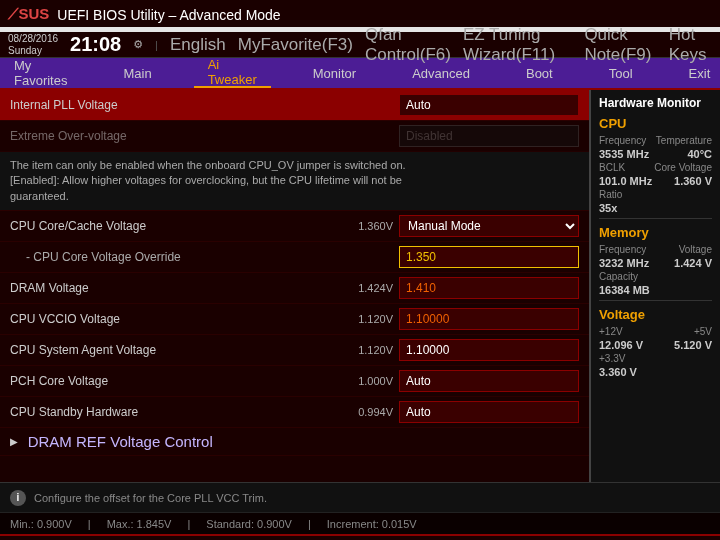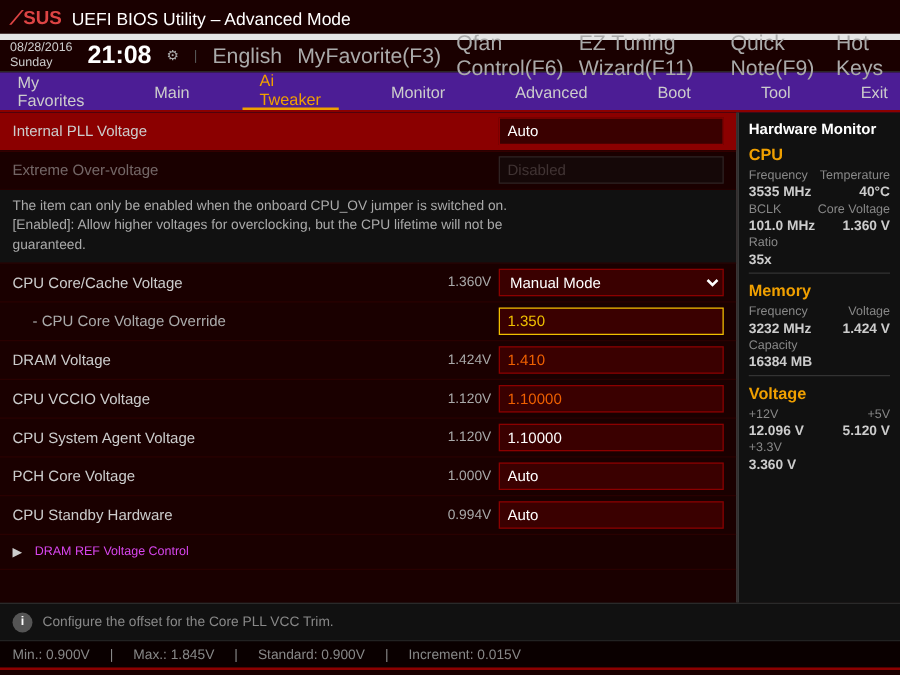--- a/index.html
+++ b/index.html
@@ -148,22 +148,22 @@
       height: 22px;
     }
     .dram-ref-row {
       display: flex;
       align-items: center;
       padding: 4px 10px;
       border-bottom: 1px solid #2a0000;
       min-height: 28px;
     }
     .dram-ref-label {
-      color: #d946ef;
-      font-size: 10px;
+      color: #c4b5fd;
+      font-size: 15px;
       padding-left: 4px;
     }
     .triangle-icon {
       color: #ccc;
       margin-right: 6px;
       font-size: 10px;
     }
 
     
     #right-panel {

